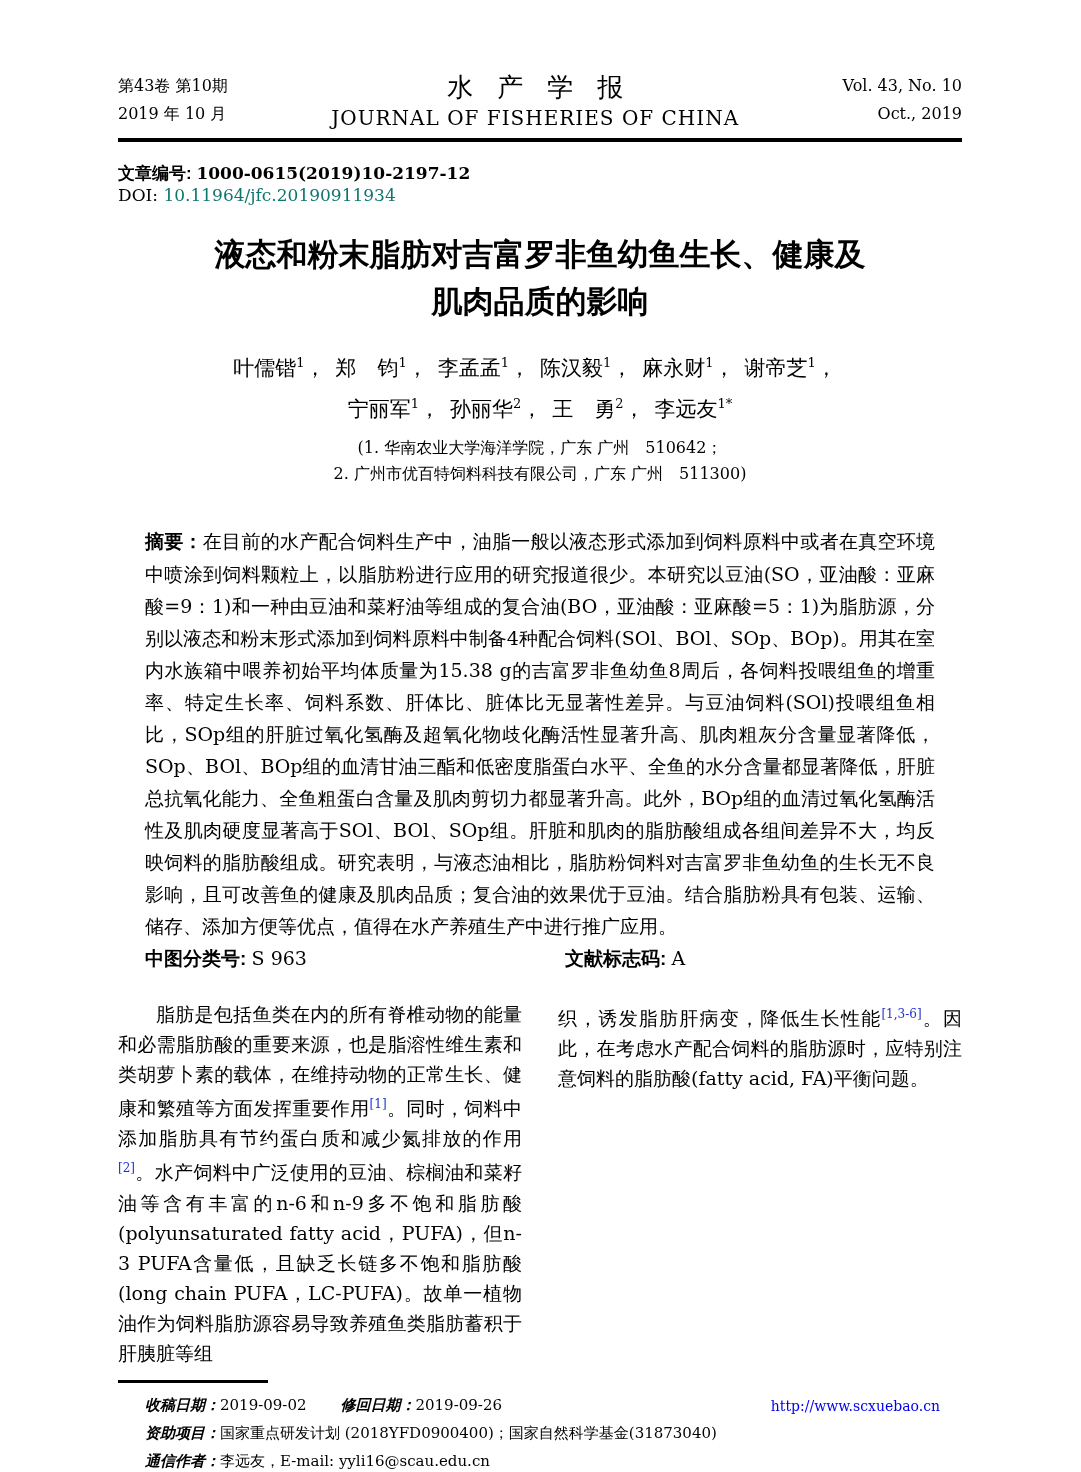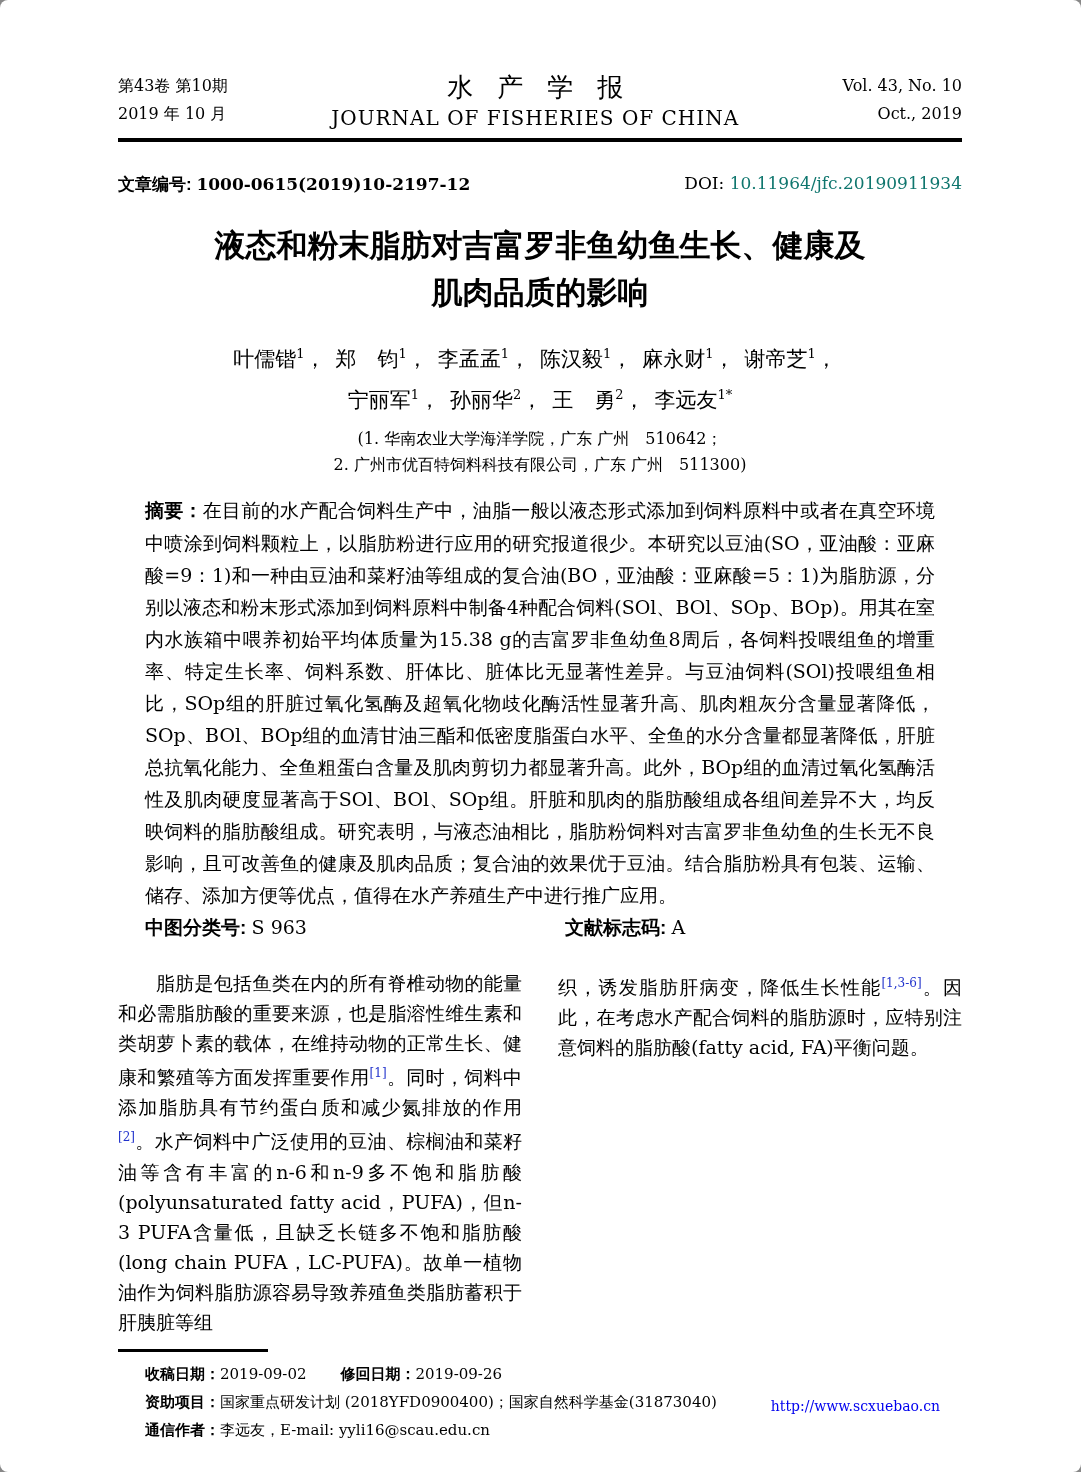--- a/index.html
+++ b/index.html
@@ -6,64 +6,63 @@
   .page{
     position:relative;
     width:1081px;height:1472px;
     margin:0 auto;
     background:#fff;
     color:#000;
     font-family:"DejaVu Serif","Liberation Serif",serif;
     box-sizing:border-box;
     padding:72px 119px 0 118px;
     overflow:hidden;
-    border-radius:8px;
   }
   .hei{font-family:"Liberation Sans","DejaVu Sans",sans-serif;font-weight:700;}
 
   
   .journal-header{display:flex;justify-content:space-between;align-items:flex-start;}
   .jh-side{font-size:16px;line-height:28px;}
   .jh-right{text-align:right;}
   .jh-center{text-align:center;flex:1;}
   .jh-title-cn{font-size:26px;letter-spacing:24px;text-indent:24px;line-height:30px;}
   .jh-title-en{font-size:20px;letter-spacing:1px;margin-top:4px;}
   .header-rule{border-bottom:4px solid #000;margin-top:8px;}
 
   
-  .meta-row{display:flex;justify-content:space-between;margin-top:31px;font-size:17px;}
+  .meta-row{display:flex;justify-content:space-between;margin-top:20px;font-size:17px;flex-direction:column;}
   .meta-left .val{font-weight:700;}
   .doi-link{color:#0f766e;text-decoration:none;}
 
   
   .article-title{margin:26px 0 0 0;text-align:center;font-size:31px;line-height:47px;}
   .authors{margin-top:20px;text-align:center;font-size:21px;line-height:36px;}
   .author sup{font-size:13px;}
   .asep{margin-right:10px;}
   .affiliations{margin-top:8px;text-align:center;font-size:16px;line-height:26px;}
 
   
-  .abstract-block{margin:16px 27px 0 27px;font-size:19px;line-height:32px;text-align:justify;}
+  .abstract-block{margin:38px 27px 0 27px;font-size:19px;line-height:32px;text-align:justify;}
   .abstract-label{font-size:19px;}
   .kw-row{margin:0 27px;font-size:19px;line-height:32px;}
   .clc-row{margin:0 27px;font-size:19px;line-height:32px;display:flex;}
   .clc-a{flex:0 0 420px;}
 
   
   .columns{display:flex;gap:36px;margin-top:24px;}
   .col{flex:1;min-width:0;}
   .bpara{margin:0;font-size:19px;line-height:30px;text-align:justify;text-indent:2em;}
   .bpara.noindent{text-indent:0;}
   sup.ref{color:#2233cc;font-size:12px;}
 
   
   .footnote{margin-top:12px;}
   .footnote-rule{width:150px;border-top:3px solid #000;margin-bottom:8px;}
   .fn-line{font-size:15px;line-height:28px;padding-left:27px;}
-  .fn-label{font-family:"Liberation Sans","DejaVu Sans",sans-serif;font-weight:700;}
+  .fn-label{font-family:"Liberation Sans","DejaVu Sans",sans-serif;font-weight:700;font-style:italic;}
   .fn-gap{display:inline-block;width:34px;}
 
   
   .site-url{position:absolute;top:1398px;right:141px;font-size:14px;color:#0000ee;text-decoration:none;}
   .copyright{position:absolute;top:1492px;left:35px;width:920px;color:#b5b5b5;font-size:20px;display:flex;gap:38px;white-space:nowrap;}
 </style>
 </head>
 <body>
 
 <div class="page">

